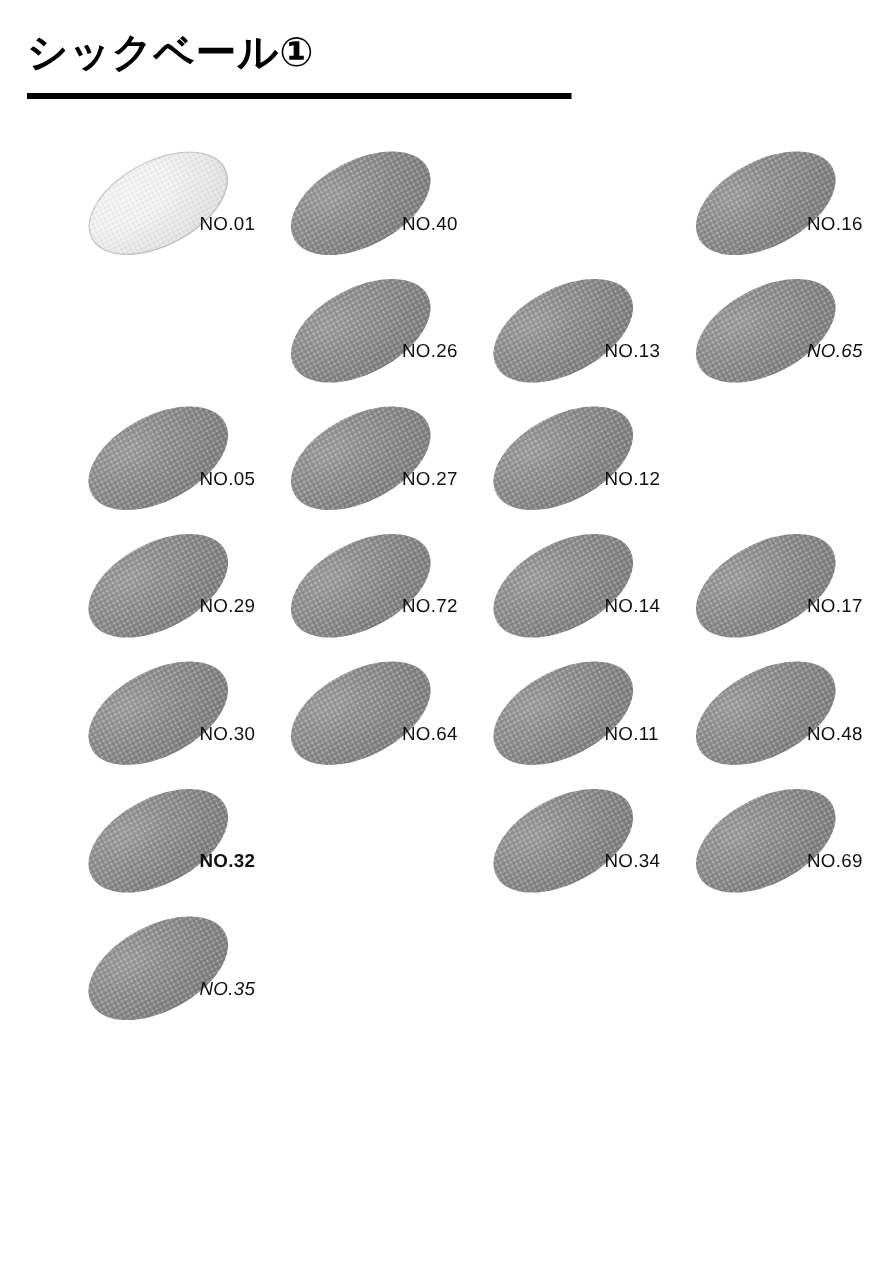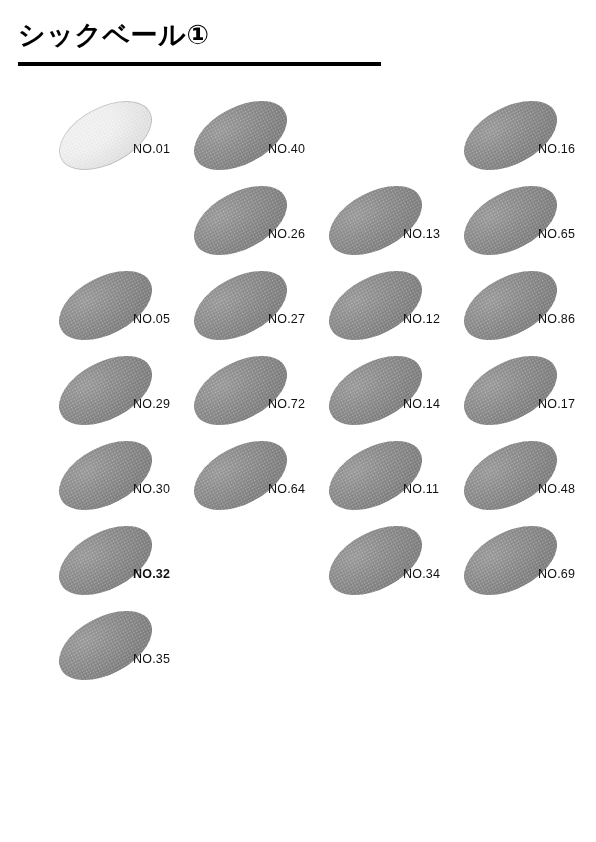--- a/index.html
+++ b/index.html
@@ -153,21 +153,21 @@
       <div class="swatch-label">NO.30</div>
     </div>
     <div class="swatch-cell" style="left: 45px; top: 433px; font-weight: bold;">
       <div class="swatch-ellipse-wrap">
         <div class="swatch-ellipse">
           <div class="swatch-sheen"></div>
         </div>
       </div>
       <div class="swatch-label">NO.32</div>
     </div>
-    <div class="swatch-cell" style="left: 45px; top: 518px;">
+    <div class="swatch-cell" style="left: 45px; top: 518px; font-style: italic;">
       <div class="swatch-ellipse-wrap">
         <div class="swatch-ellipse">
           <div class="swatch-sheen"></div>
         </div>
       </div>
       <div class="swatch-label">NO.35</div>
     </div>
     <div class="swatch-cell" style="left: 180px; top: 8px;">
       <div class="swatch-ellipse-wrap">
         <div class="swatch-ellipse">
@@ -249,36 +249,28 @@
       <div class="swatch-label">NO.34</div>
     </div>
     <div class="swatch-cell" style="left: 450px; top: 8px;">
       <div class="swatch-ellipse-wrap">
         <div class="swatch-ellipse">
           <div class="swatch-sheen"></div>
         </div>
       </div>
       <div class="swatch-label">NO.16</div>
     </div>
-    <div class="swatch-cell" style="left: 450px; top: 93px;">
+    <div class="swatch-cell" style="left: 450px; top: 93px; font-style: italic;">
       <div class="swatch-ellipse-wrap">
         <div class="swatch-ellipse">
           <div class="swatch-sheen"></div>
         </div>
       </div>
       <div class="swatch-label">NO.65</div>
     </div>
-    <div class="swatch-cell" style="left: 450px; top: 178px;">
-      <div class="swatch-ellipse-wrap">
-        <div class="swatch-ellipse">
-          <div class="swatch-sheen"></div>
-        </div>
-      </div>
-      <div class="swatch-label">NO.86</div>
-    </div>
     <div class="swatch-cell" style="left: 450px; top: 263px;">
       <div class="swatch-ellipse-wrap">
         <div class="swatch-ellipse">
           <div class="swatch-sheen"></div>
         </div>
       </div>
       <div class="swatch-label">NO.17</div>
     </div>
     <div class="swatch-cell" style="left: 450px; top: 348px;">
       <div class="swatch-ellipse-wrap">

